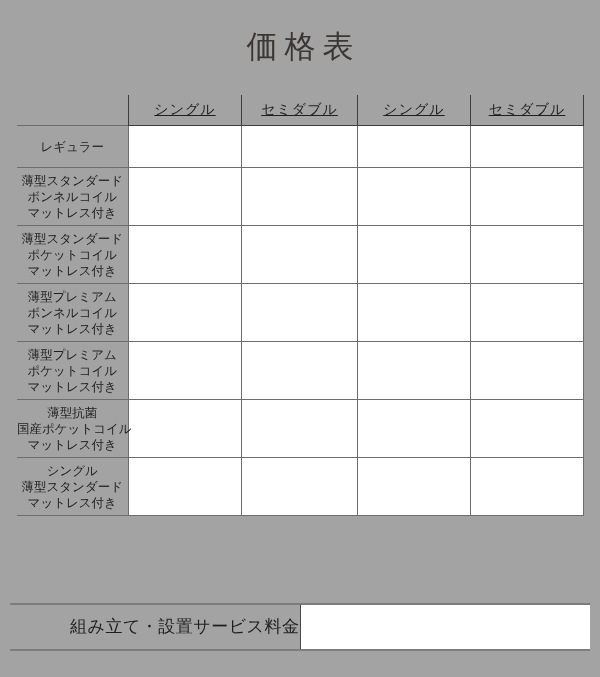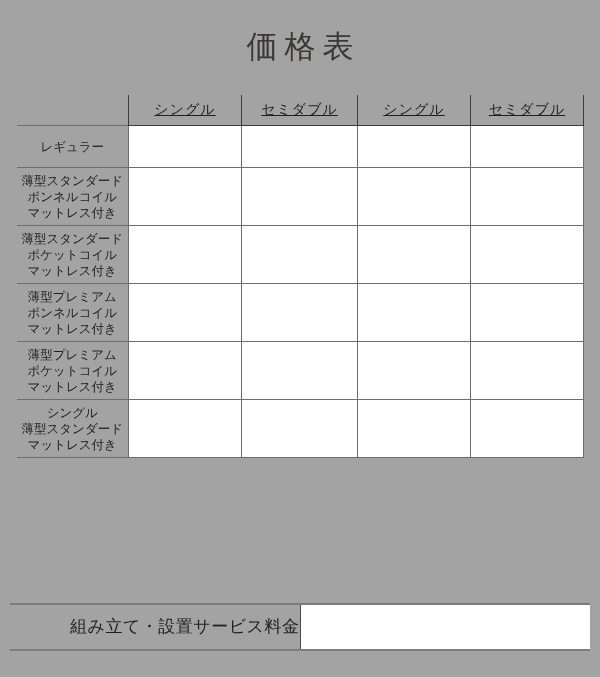--- a/index.html
+++ b/index.html
@@ -229,20 +229,31 @@
           <span class="l">薄型プレミアム</span>
           <span class="l">ポケットコイル</span>
           <span class="l">マットレス付き</span>
         </td>
         <td class="data-cell"></td>
         <td class="data-cell"></td>
         <td class="data-cell"></td>
         <td class="data-cell"></td>
       </tr>
 
+      <tr class="r-h3">
+        <td class="row-label">
+          <span class="l">薄型抗菌</span>
+          <span class="l">国産ポケットコイル</span>
+          <span class="l">マットレス付き</span>
+        </td>
+        <td class="data-cell"></td>
+        <td class="data-cell"></td>
+        <td class="data-cell"></td>
+        <td class="data-cell"></td>
+      </tr>
 
       <tr class="r-h3">
         <td class="row-label">
           <span class="l">シングル</span>
           <span class="l">薄型スタンダード</span>
           <span class="l">マットレス付き</span>
         </td>
         <td class="data-cell"></td>
         <td class="data-cell"></td>
         <td class="data-cell"></td>

